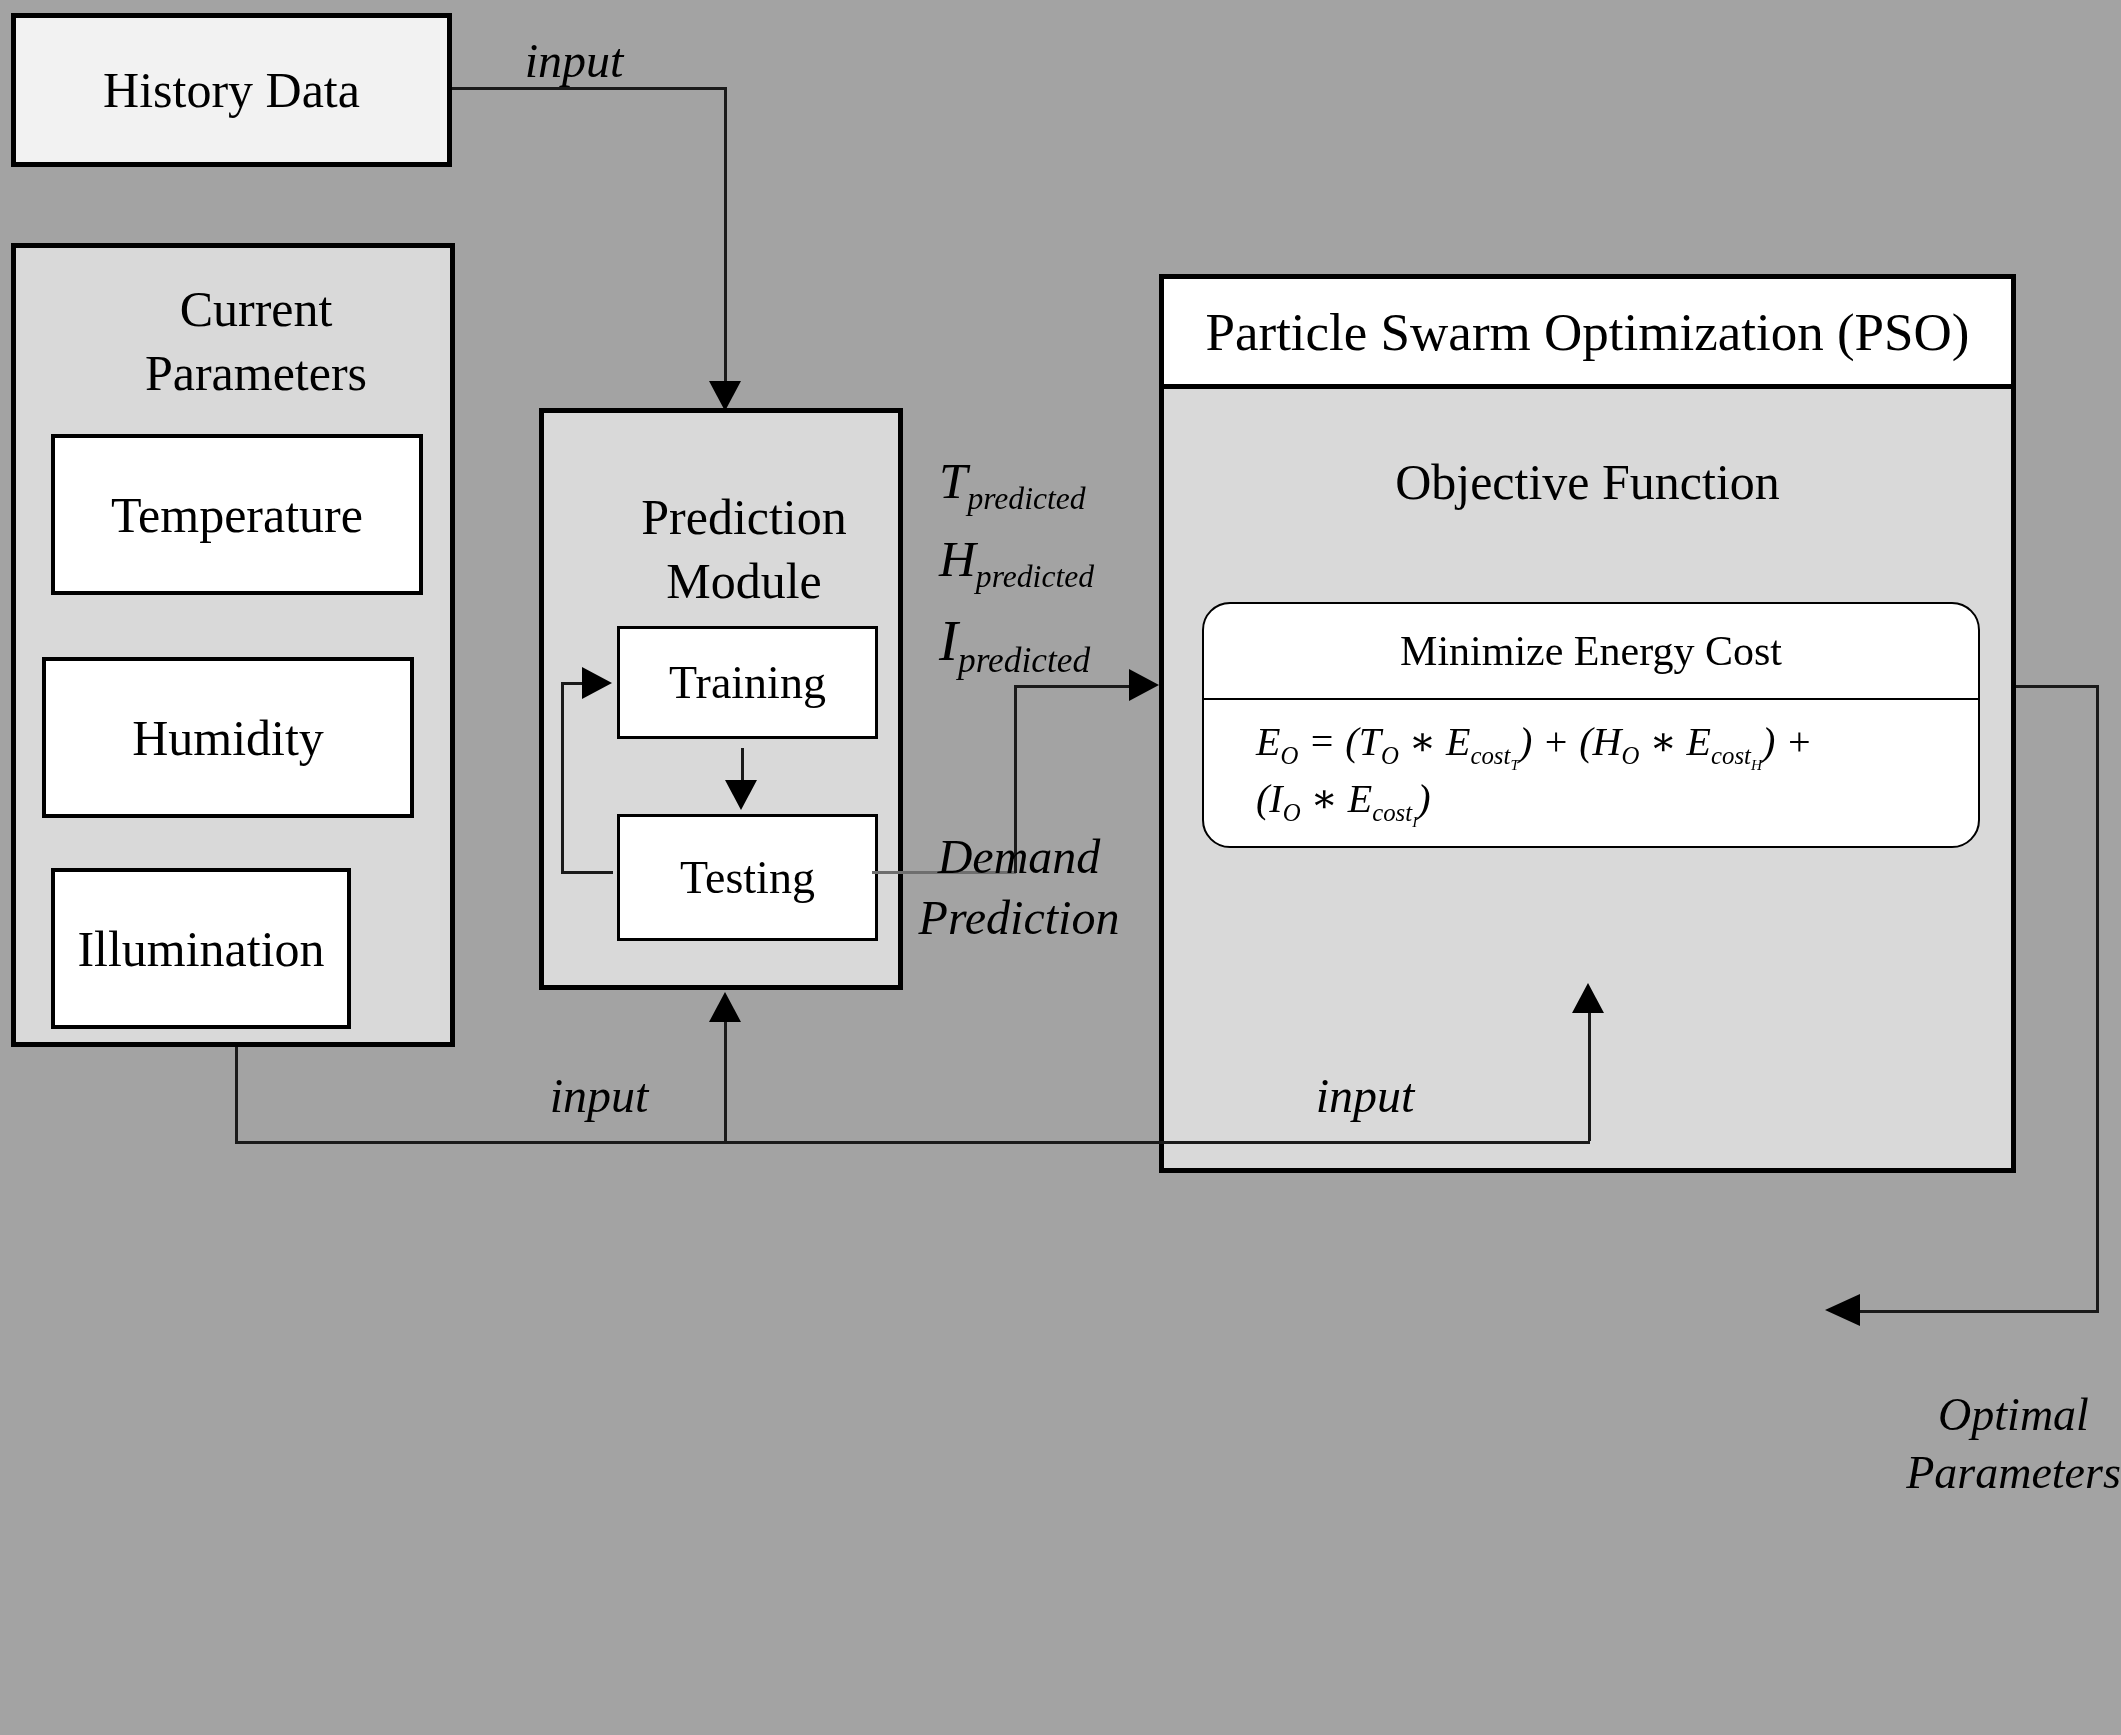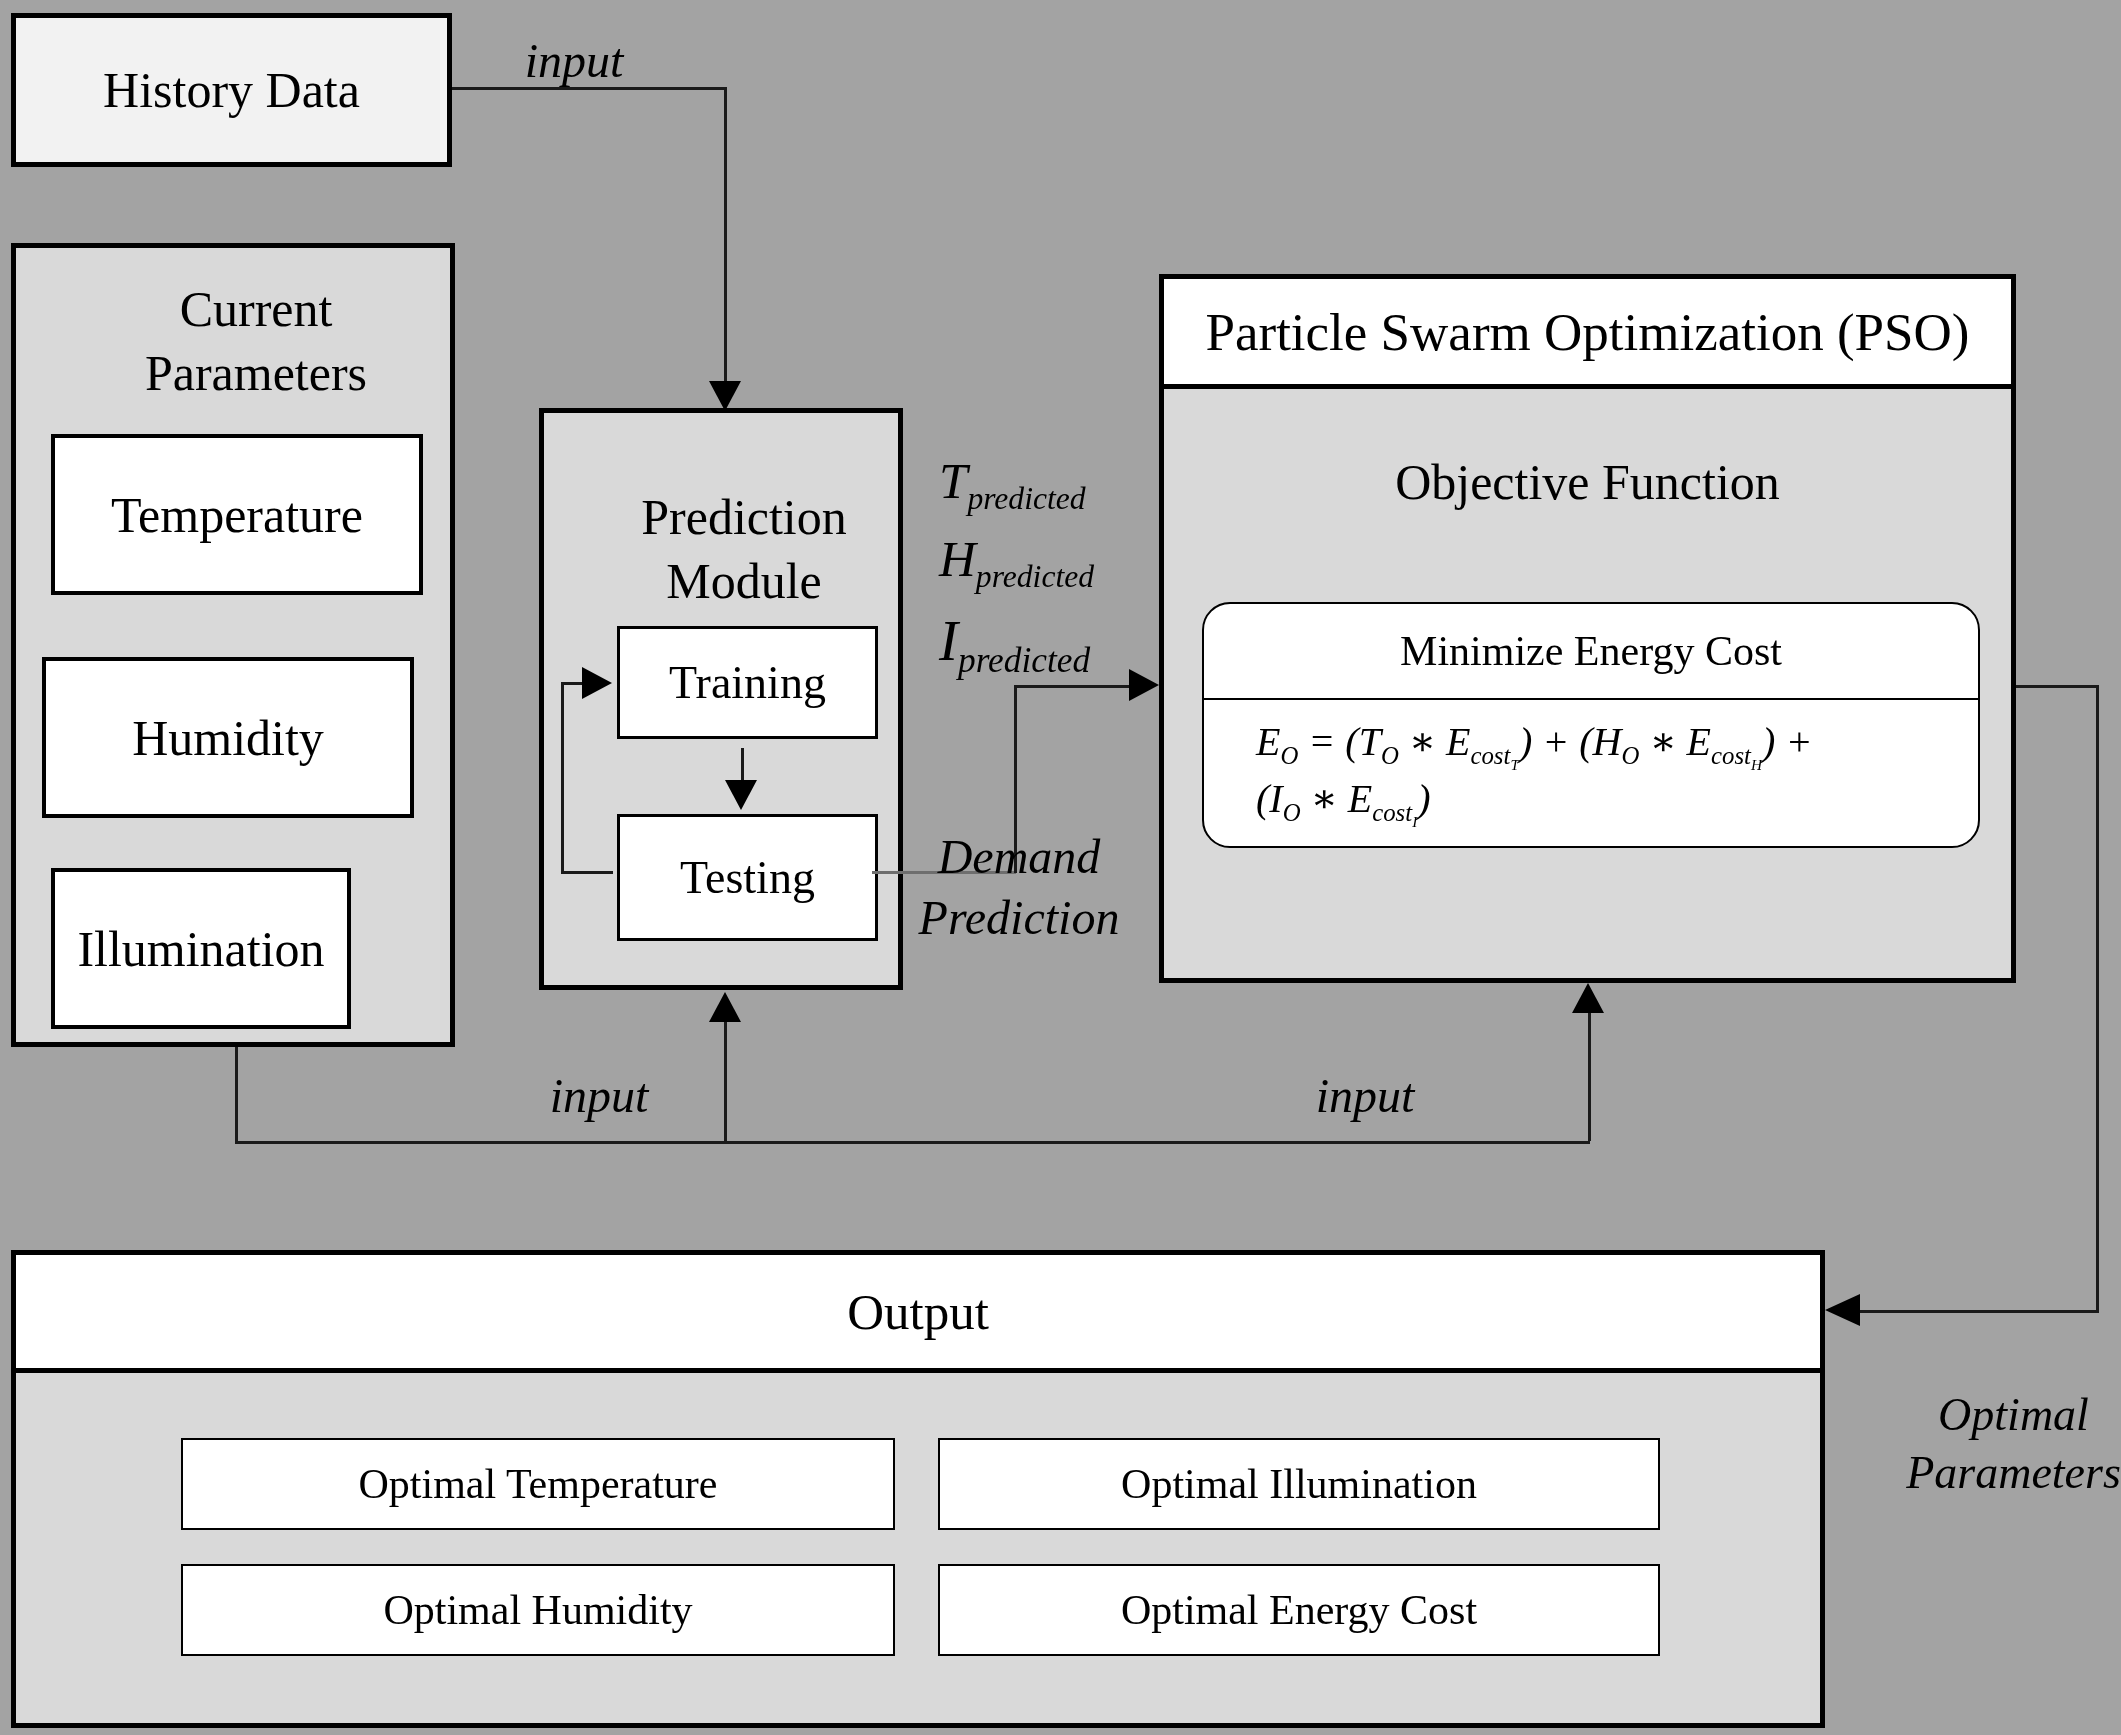--- a/index.html
+++ b/index.html
@@ -68,55 +68,38 @@
       <span>Module</span>
     </div>
     <div class="box b4 white center t50" style="left:73px;top:213px;width:261px;height:113px;">
       <span>Training</span>
     </div>
     <div class="box b4 white center t50" style="left:73px;top:401px;width:261px;height:127px;">
       <span>Testing</span>
     </div>
   </div>
 
-  <div class="box gray" style="left:1159px;top:274px;width:857px;height:709px;">
+  <div class="box gray" style="left:1159px;top:274px;width:857px;height:899px;">
     <div class="pso-header" style="font-size:53px;">
       <span>Particle Swarm Optimization (PSO)</span>
     </div>
     <div class="center t54" style="position:absolute;left:0;top:174px;width:100%;">
       <span>Objective Function</span>
     </div>
     <div class="box b3 white" style="left:38px;top:323px;width:778px;height:246px;border-radius:28px;">
       <div class="min-header">
         <span>Minimize Energy Cost</span>
       </div>
       <div class="formula">
         <div>E<sub>O</sub> = (T<sub>O</sub> ∗ E<sub>cost<sub>T</sub></sub>) + (H<sub>O</sub> ∗ E<sub>cost<sub>H</sub></sub>) +</div>
         <div>(I<sub>O</sub> ∗ E<sub>cost<sub>I</sub></sub>)</div>
       </div>
     </div>
   </div>
 
-  <div class="box gray" style="left:11px;top:1250px;width:1814px;height:478px;">
-    <div class="out-header" style="font-size:51px;">
-      <span>Output</span>
-    </div>
-    <div class="box b3 white center t46" style="left:165px;top:183px;width:714px;height:92px;">
-      <span>Optimal Temperature</span>
-    </div>
-    <div class="box b3 white center t46" style="left:922px;top:183px;width:722px;height:92px;">
-      <span>Optimal Illumination</span>
-    </div>
-    <div class="box b3 white center t46" style="left:165px;top:309px;width:714px;height:92px;">
-      <span>Optimal Humidity</span>
-    </div>
-    <div class="box b3 white center t46" style="left:922px;top:309px;width:722px;height:92px;">
-      <span>Optimal Energy Cost</span>
-    </div>
-  </div>
 
   <div class="hline" style="left:452px;top:87px;width:274px;height:2.8px;"></div>
   <div class="vline" style="left:724px;top:87px;width:2.8px;height:294px;"></div>
   <div class="arrow a-down" style="left:709px;top:381px;"></div>
 
   <div class="vline" style="left:741px;top:748px;width:2.8px;height:32px;"></div>
   <div class="arrow a-down" style="left:725px;top:780px;"></div>
 
   <div class="hline" style="left:561px;top:871px;width:52px;height:2.8px;"></div>
   <div class="vline" style="left:561px;top:682px;width:2.8px;height:191px;"></div>

